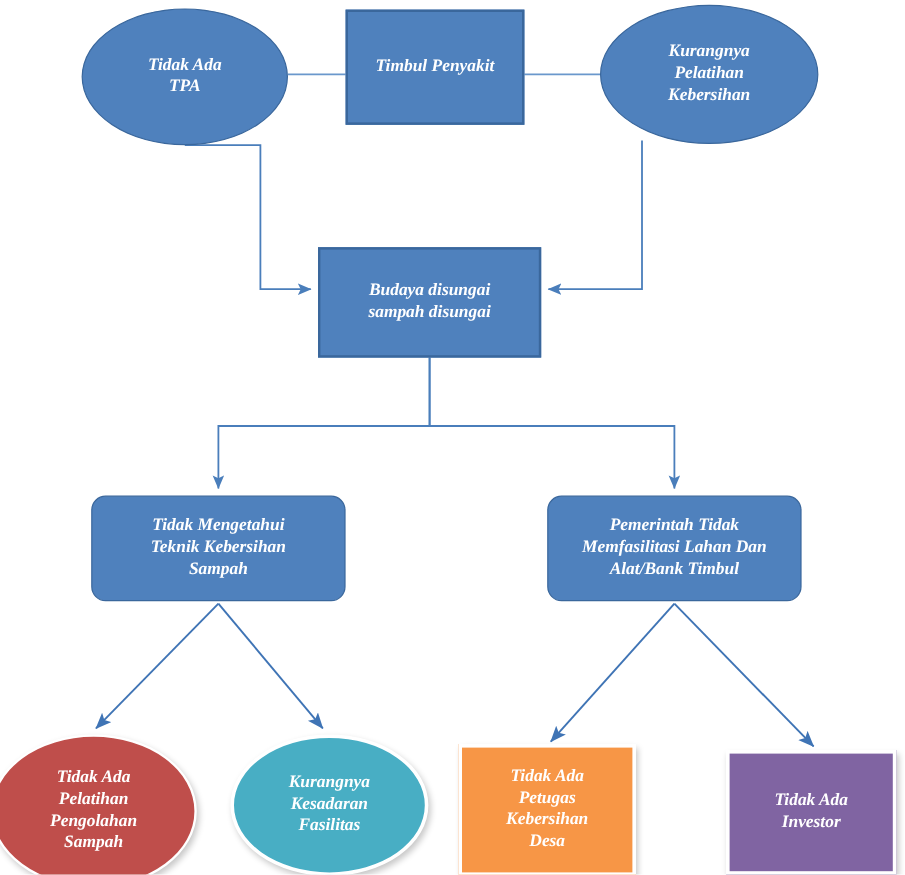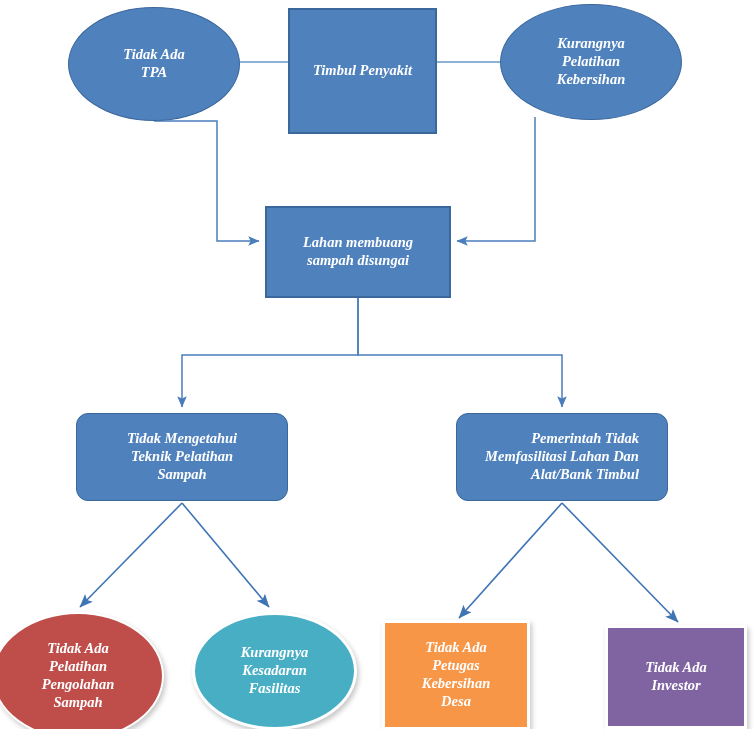--- a/index.html
+++ b/index.html
@@ -34,21 +34,21 @@
   #node-tidak-ada-tpa {
     left: 68px; top: 7px;
     width: 172px; height: 114px;
     background: #4f81bd;
     border: 1.5px solid #3a679c;
     border-radius: 50%;
     font-size: 14.5px;
   }
   #node-timbul-penyakit {
     left: 288px; top: 8px;
-    width: 149px; height: 126px;
+    width: 149px; height: 96px;
     background: #4f81bd;
     border: 2px solid #3a679c;
     font-size: 14.5px;
   }
   #node-kurangnya-fasilitas {
     left: 500px; top: 4px;
     width: 182px; height: 116px;
     background: #4f81bd;
     border: 1.5px solid #3a679c;
     border-radius: 50%;
@@ -72,21 +72,20 @@
     font-size: 14.5px;
     text-align: center;
   }
   #node-pemerintah-tidak {
     left: 456px; top: 413px;
     width: 212px; height: 88px;
     background: #4f81bd;
     border: 1.5px solid #3a679c;
     border-radius: 12px;
     font-size: 14.5px;
-    text-align: right;
   }
   
   #node-pelatihan-pengolahan {
     left: -8px; top: 612px;
     width: 172px; height: 128px;
     background: #bf4e4b;
     border: 2px solid #ffffff;
     border-radius: 50%;
     font-size: 14.5px;
     box-shadow: 2px 3px 5px rgba(0,0,0,0.22);
@@ -173,29 +172,29 @@
   <div class="node" id="node-kurangnya-fasilitas">
     <div>
       <span class="label">Kurangnya</span>
       <span class="label">Pelatihan</span>
       <span class="label">Kebersihan</span>
     </div>
   </div>
 
   <div class="node" id="node-budaya-membuang">
     <div>
-      <span class="label">Lahan membuang</span>
+      <span class="label">Budaya disungai</span>
       <span class="label">sampah disungai</span>
     </div>
   </div>
 
   <div class="node" id="node-teknik-pengolahan">
     <div>
       <span class="label">Tidak Mengetahui</span>
-      <span class="label">Teknik Pelatihan</span>
+      <span class="label">Teknik Kebersihan</span>
       <span class="label">Sampah</span>
     </div>
   </div>
 
   <div class="node" id="node-pemerintah-tidak">
     <div>
       <span class="label">Pemerintah Tidak</span>
       <span class="label">Memfasilitasi Lahan Dan</span>
       <span class="label">Alat/Bank Timbul</span>
     </div>

